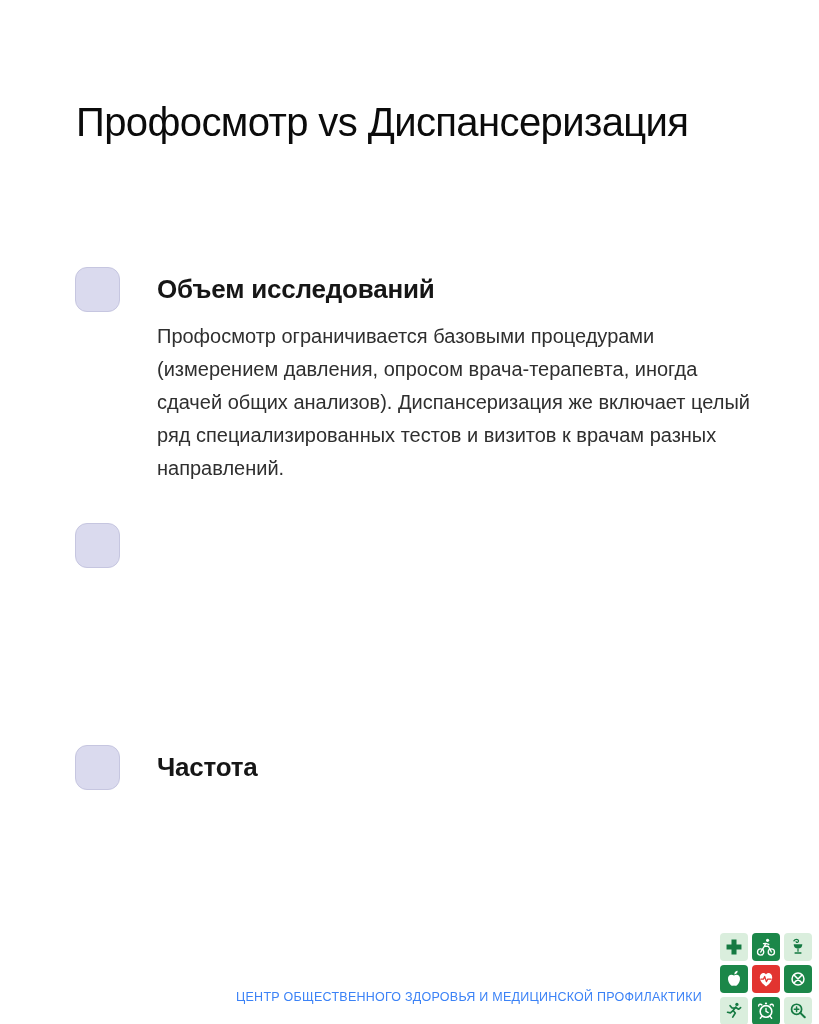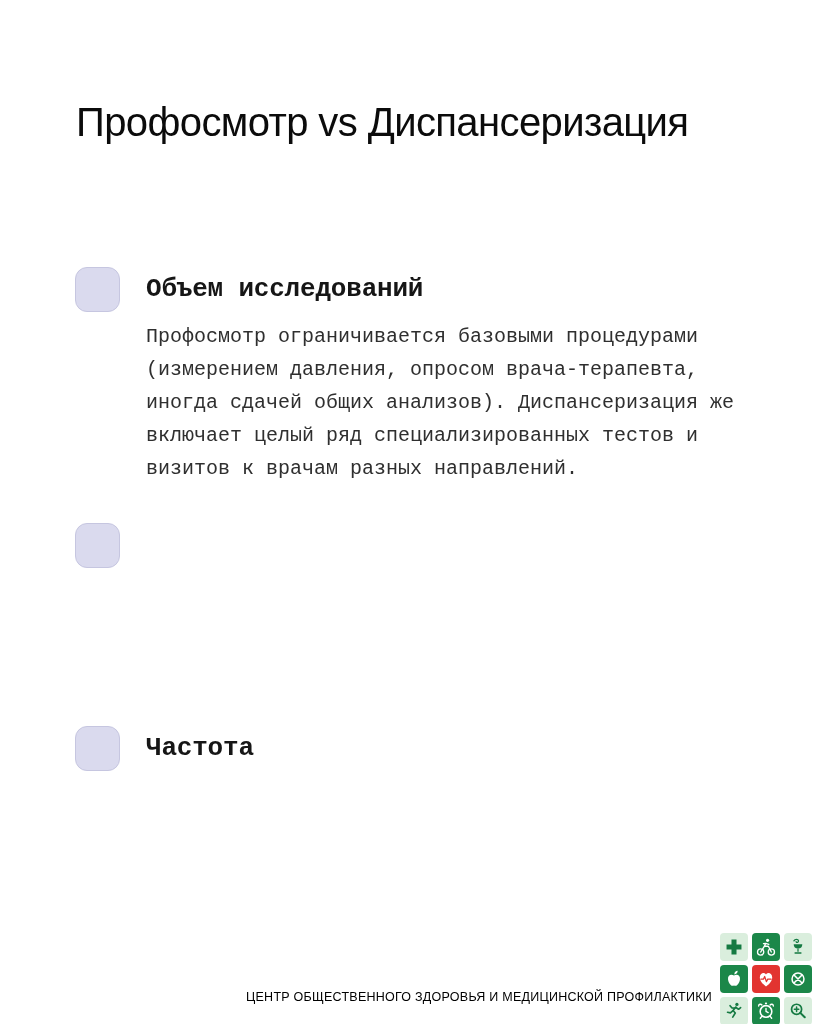--- a/index.html
+++ b/index.html
@@ -20,27 +20,26 @@
     line-height: 48px;
     font-weight: 400;
     color: #0b0b0b;
     letter-spacing: -0.6px;
     white-space: nowrap;
   }
   .info-section {
     position: absolute;
     left: 75px;
     display: flex;
-    gap: 26px;
+    gap: 37px;
     width: 690px;
-    font-family: Liberation Mono, monospace;
   }
   .section-scope    { top: 267px; }
   .section-goal     { top: 523px; }
-  .section-frequency{ top: 726px; text-align: center; }
+  .section-frequency{ top: 745px; text-align: center; }
   .bullet {
     flex: none;
     width: 45px; height: 45px;
     border-radius: 12px;
     background: #dadaee;
     border: 1px solid #c6c6e0;
   }
   .section-content h2 {
     margin: 0;
     font-size: 26px;
@@ -54,26 +53,26 @@
     font-size: 20px;
     line-height: 33px;
     color: #2f2f2f;
   }
   .section-scope p     { max-width: 600px; }
   .section-goal p      { max-width: 580px; }
   .section-frequency p { max-width: 612px; }
   .bold-inline { font-weight: 700; }
   .org-name {
     position: absolute;
-    right: 107px;
+    right: 117px;
     top: 989px;
     font-size: 12.5px;
     line-height: 16px;
     letter-spacing: 0.25px;
-    color: #000000;
+    color: #3b82f6;
     white-space: nowrap;
   }
   .logo-grid {
     position: absolute;
     top: 933px;
     right: 7px;
     display: grid;
     grid-template-columns: repeat(3, 28px);
     grid-auto-rows: 28px;
     gap: 4px;

